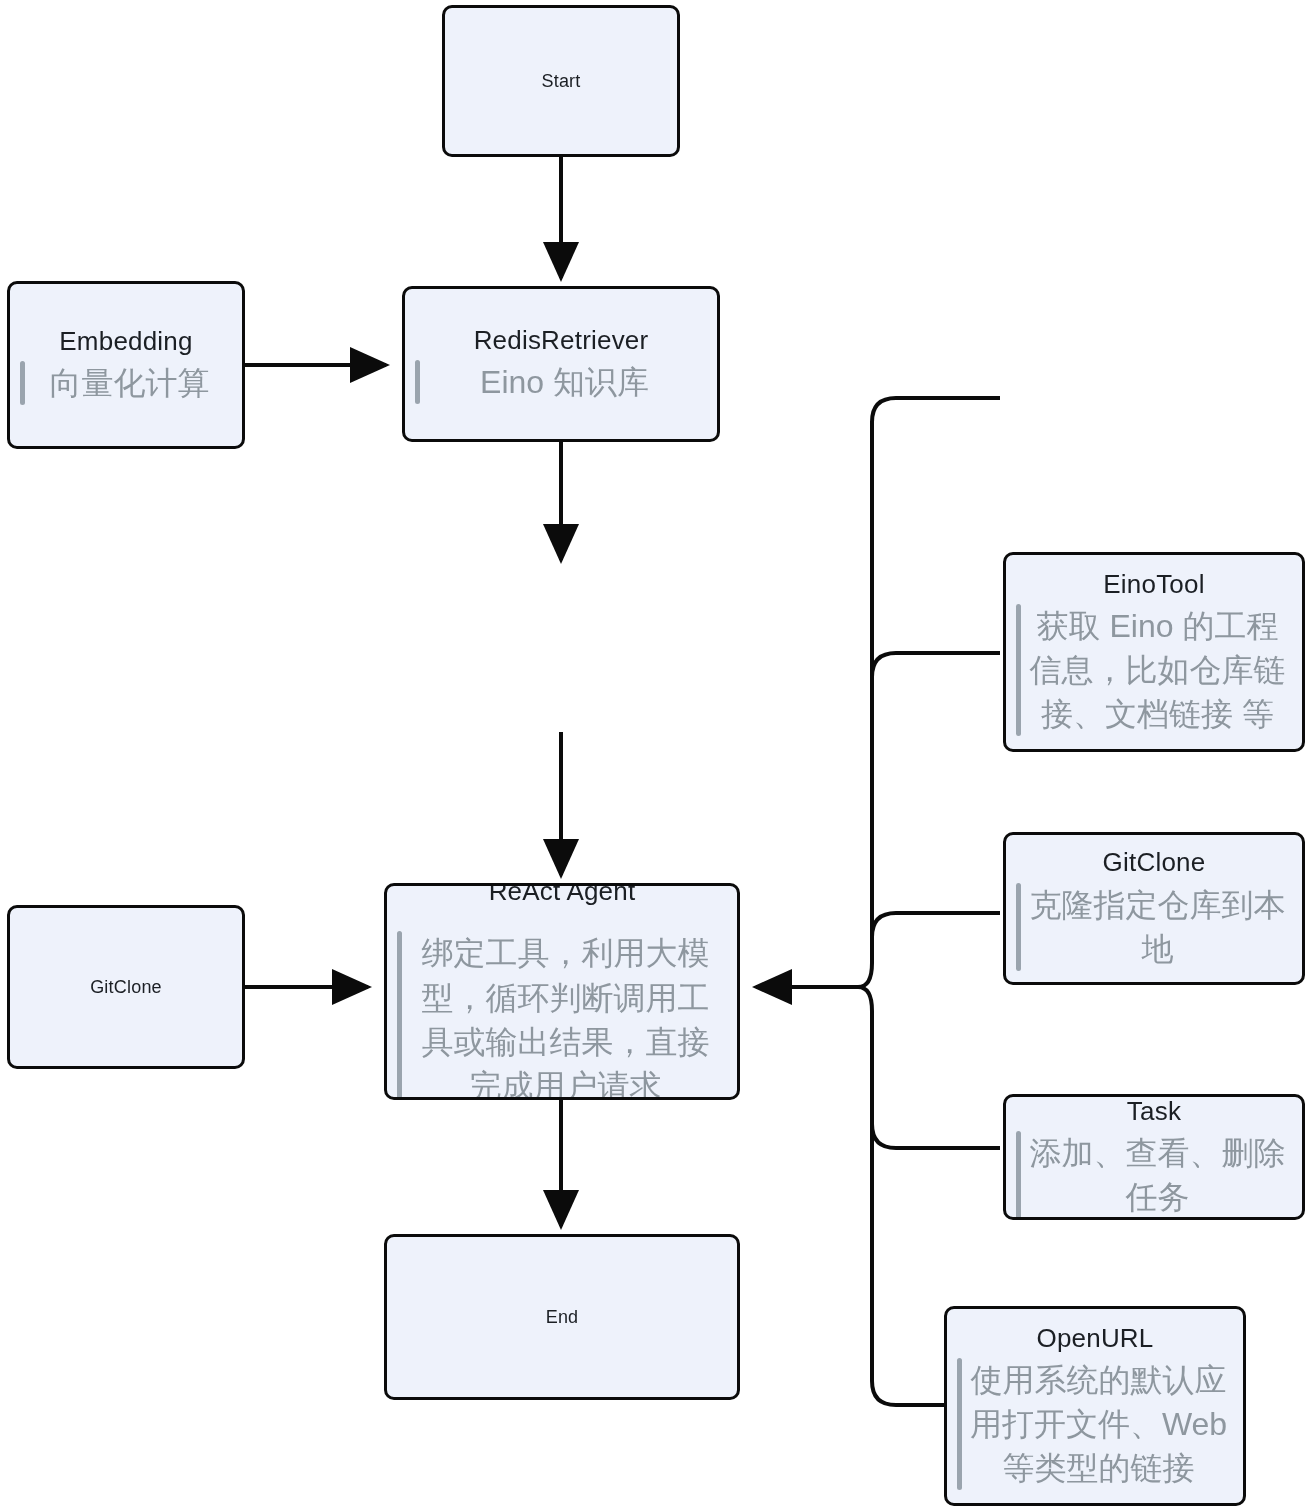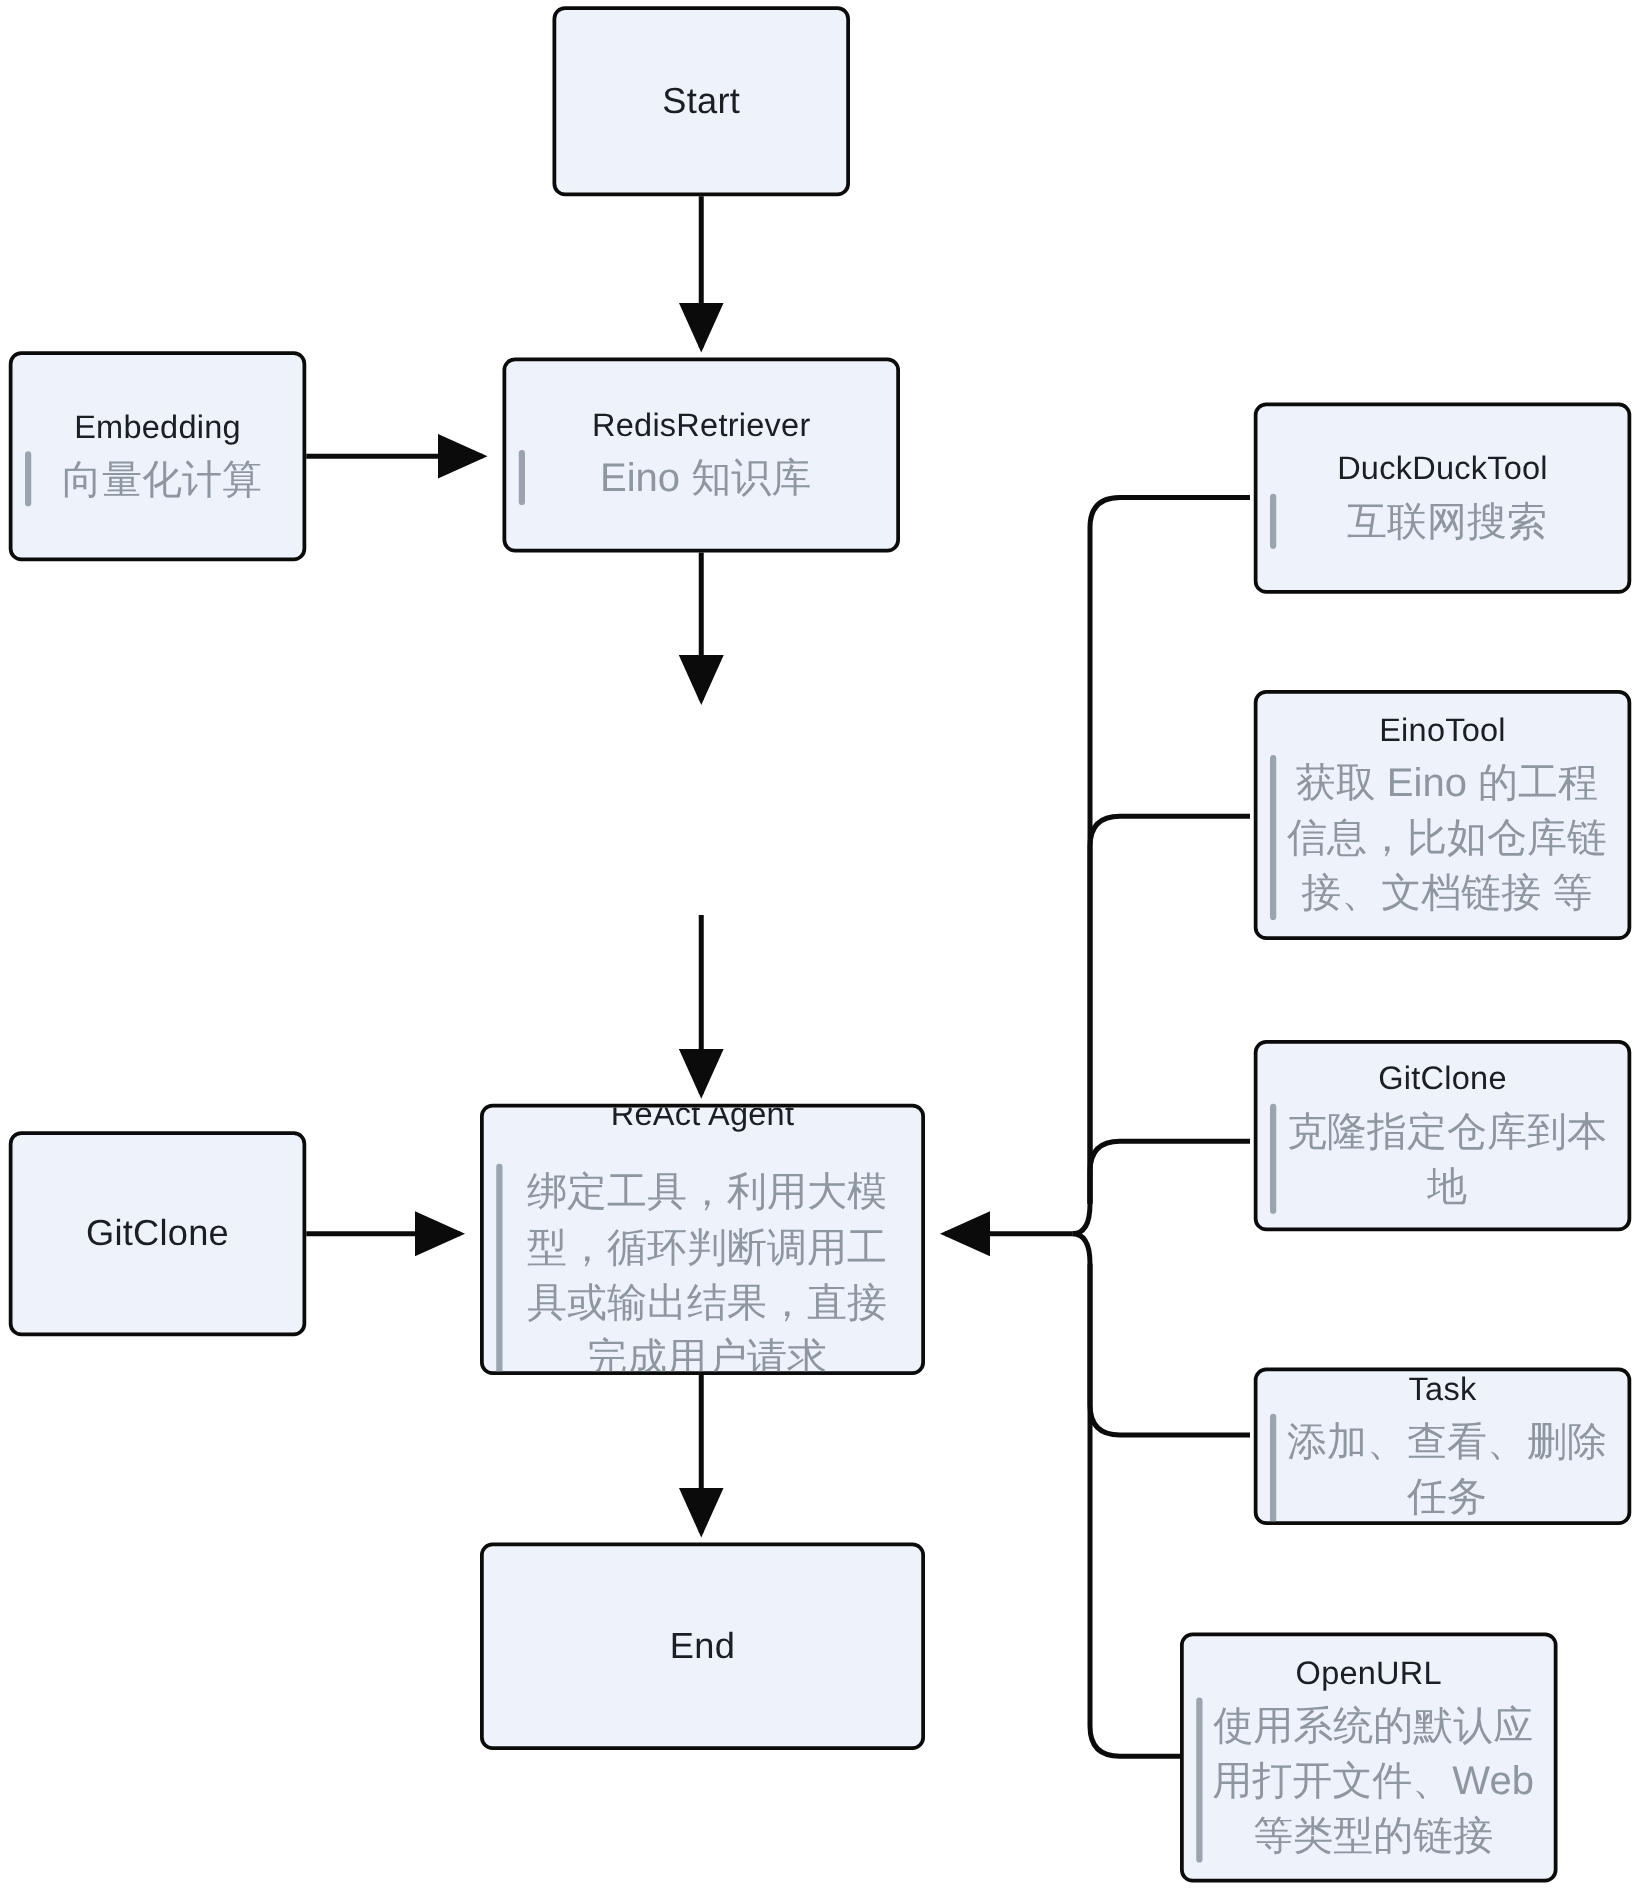--- a/index.html
+++ b/index.html
@@ -45,21 +45,21 @@
   }
   .node .sub{
     flex:1 1 auto;
     color:#8e979f;
     font-size:32px;
     line-height:1.38;
     text-align:center;
     padding-right:6px;
   }
   .node.no-sub{justify-content:center;}
-  .node.no-sub .title{font-size:29px;}
+  .node.no-sub .title{font-size:18px;}
 </style>
 </head>
 <body>
 
 <div id="canvas">
 
   <svg class="edges" viewBox="0 0 1312 1512">
     <defs>
       <marker id="ah" markerWidth="10" markerHeight="9" refX="9" refY="4.5" orient="auto" markerUnits="strokeWidth">
         <path d="M0,0 L10,4.5 L0,9 z" fill="#0b0b0b"></path>
@@ -123,27 +123,20 @@
     <div class="sub-wrap">
       <div class="quote-bar"></div>
       <div class="sub">绑定工具，利用大模型，循环判断调用工具或输出结果，直接完成用户请求</div>
     </div>
   </div>
 
   <div class="node no-sub" style="left:384px;top:1234px;width:356px;height:166px;">
     <div class="title">End</div>
   </div>
 
-  <div class="node" style="left:1003px;top:322px;width:302px;height:153px;">
-    <div class="title">DuckDuckTool</div>
-    <div class="sub-wrap">
-      <div class="quote-bar"></div>
-      <div class="sub">互联网搜索</div>
-    </div>
-  </div>
 
   <div class="node" style="left:1003px;top:552px;width:302px;height:200px;">
     <div class="title">EinoTool</div>
     <div class="sub-wrap">
       <div class="quote-bar"></div>
       <div class="sub">获取 Eino 的工程信息，比如仓库链接、文档链接 等</div>
     </div>
   </div>
 
   <div class="node" style="left:1003px;top:832px;width:302px;height:153px;">

